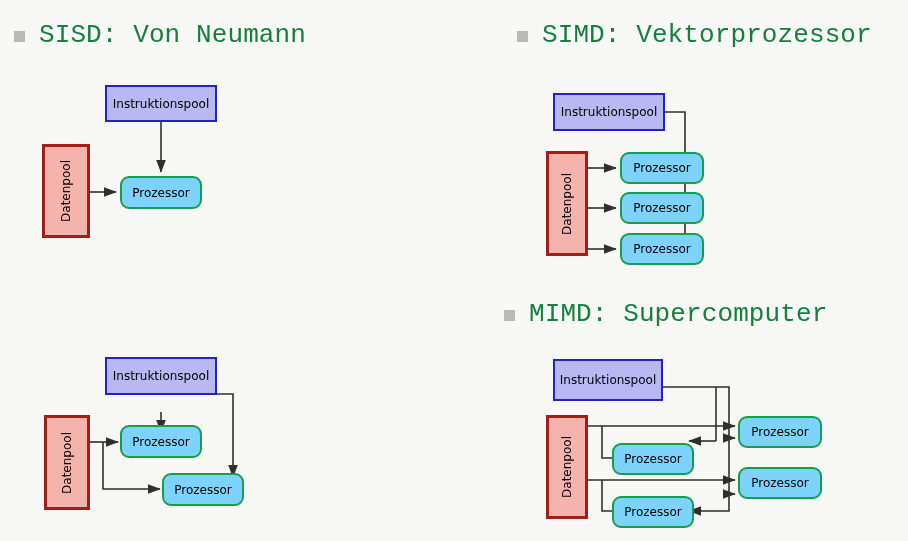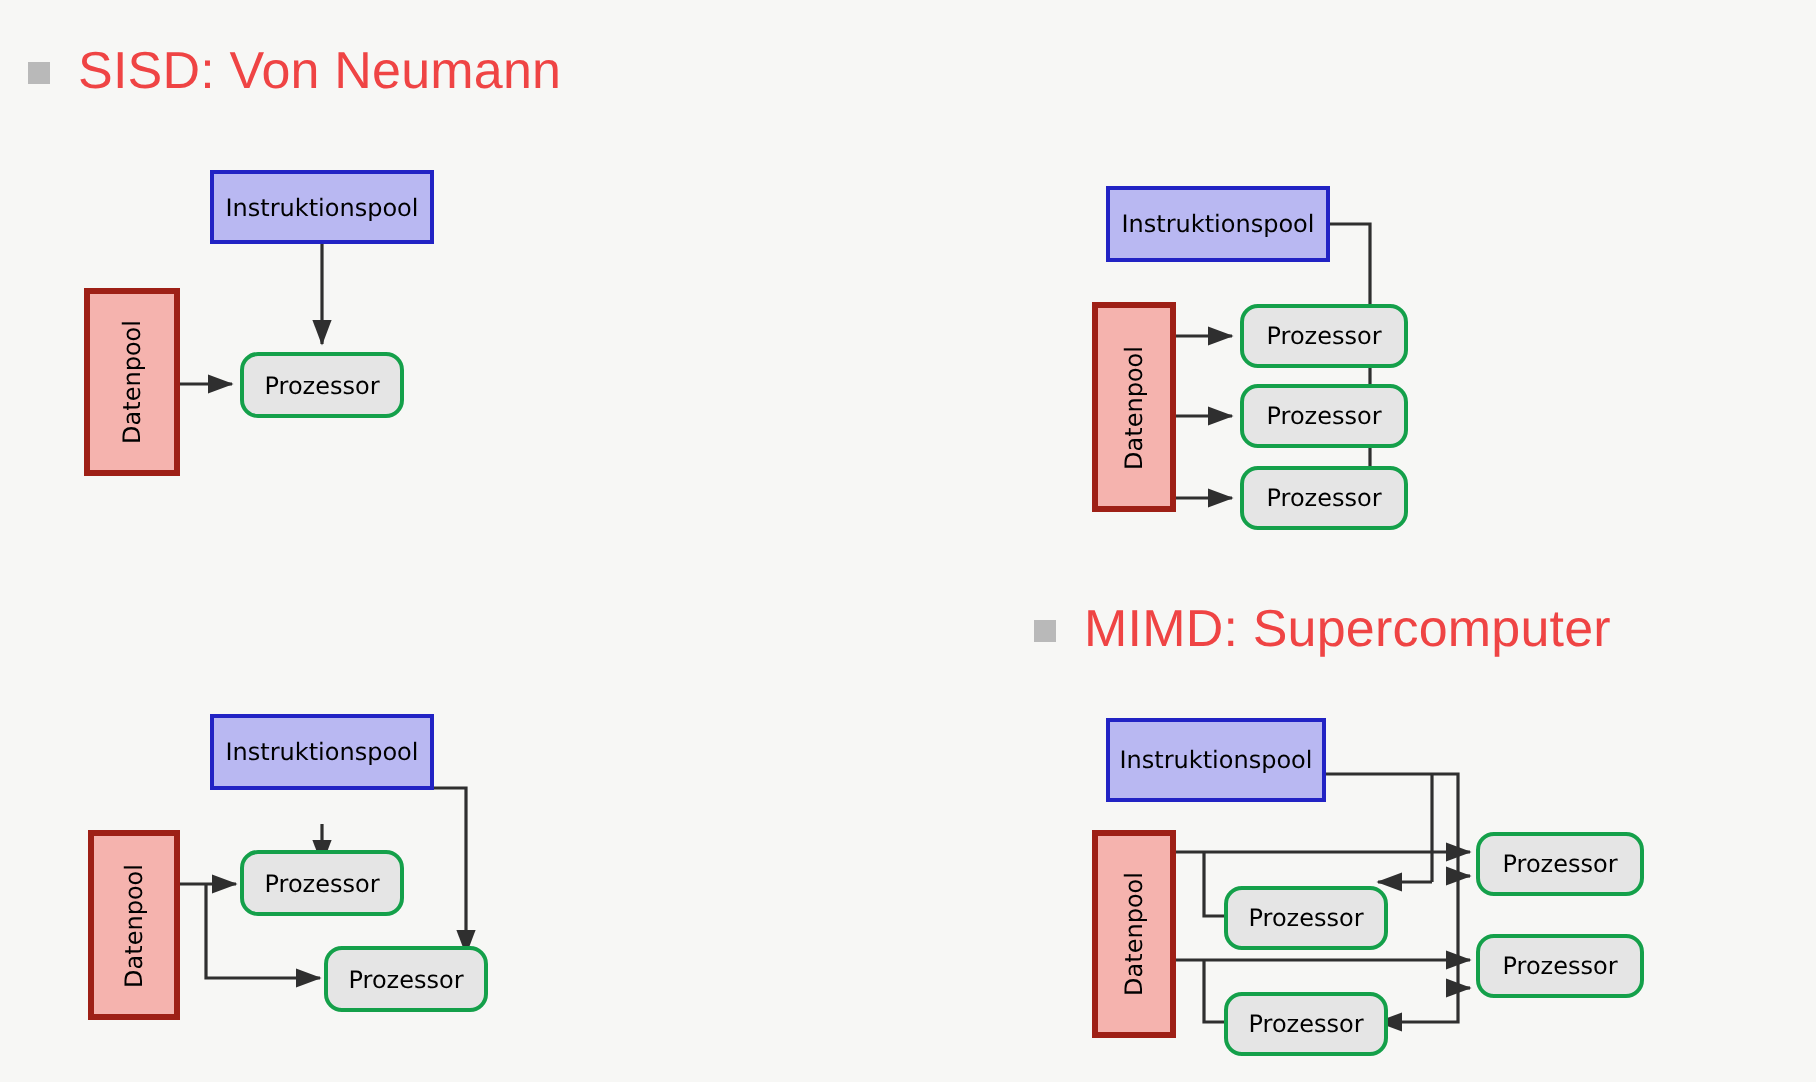--- a/index.html
+++ b/index.html
@@ -45,30 +45,30 @@
     width: 11px;
     height: 11px;
     background: #b9b9b9;
     flex: 0 0 auto;
     position: relative;
     top: 1px;
   }
   .heading-text {
     font-size: 26px;
     line-height: 1;
-    color: #ef4444;
+    color: #15803d;
     font-weight: 300;
     letter-spacing: 0.1px;
-    font-family: Liberation Sans, sans-serif;
+    font-family: Liberation Mono, monospace;
   }
 
   #q-sisd .heading { left: 14px;  top: 22px; }
   #q-simd .heading { left: 63px;  top: 22px; }
   #q-misd .heading { left: 14px;  top: 20px; }
-  #q-mimd .heading { left: 63px;  top: 20px; }
+  #q-mimd .heading { left: 50px;  top: 20px; }
 
   
   .diagram {
     position: absolute;
     left: 0;
     top: 0;
     width: 454px;
     height: 270px;
     pointer-events: none;
   }
@@ -92,21 +92,21 @@
     font-family: "DejaVu Sans", "Liberation Sans", sans-serif;
     z-index: 3;
   }
 
   .node.instr {
     background: #b9b8f2;
     border: 2px solid #2223c4;
     border-radius: 0;
   }
   .node.proc {
-    background: #e5e5e5;
+    background: #7dd3fc;
     border: 2px solid #14a04a;
     border-radius: 9px;
   }
   .node.data {
     background: #f5b3ae;
     border: 3px solid #9e2016;
     border-radius: 0;
   }
   .node.data .vlabel {
     transform: rotate(-90deg);
@@ -152,20 +152,24 @@
       </div>
 
       <div class="node data" style="left:42px; top:144px; width:48px; height:94px;">
         <span class="label vlabel">Datenpool</span>
       </div>
     </div>
   </section>
 
   <section class="quadrant" id="q-simd">
 
+    <div class="heading">
+      <span class="bullet"></span>
+      <span class="heading-text">SIMD: Vektorprozessor</span>
+    </div>
 
     <div class="diagram">
       <svg viewBox="0 0 454 270">
         <defs>
           <marker id="ah-simd" markerWidth="9" markerHeight="9" refX="7.5" refY="3" orient="auto" markerUnits="strokeWidth">
             <path d="M0,0 L8,3 L0,6 z" fill="#2f2f2f"></path>
           </marker>
         </defs>
 
         <path d="M209,112 L231,112 L231,249 " stroke="#2f2f2f" stroke-width="1.6" fill="none"></path>

